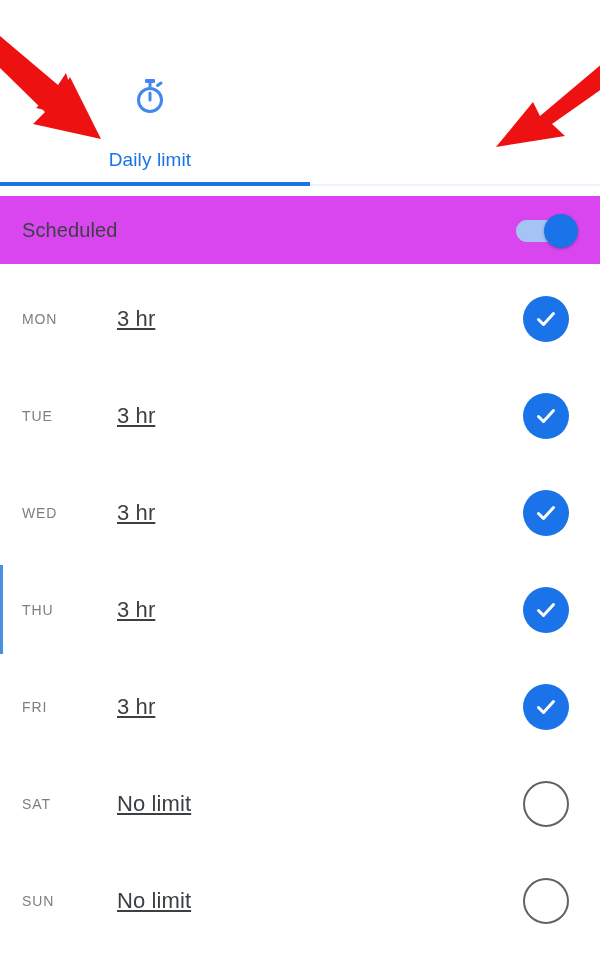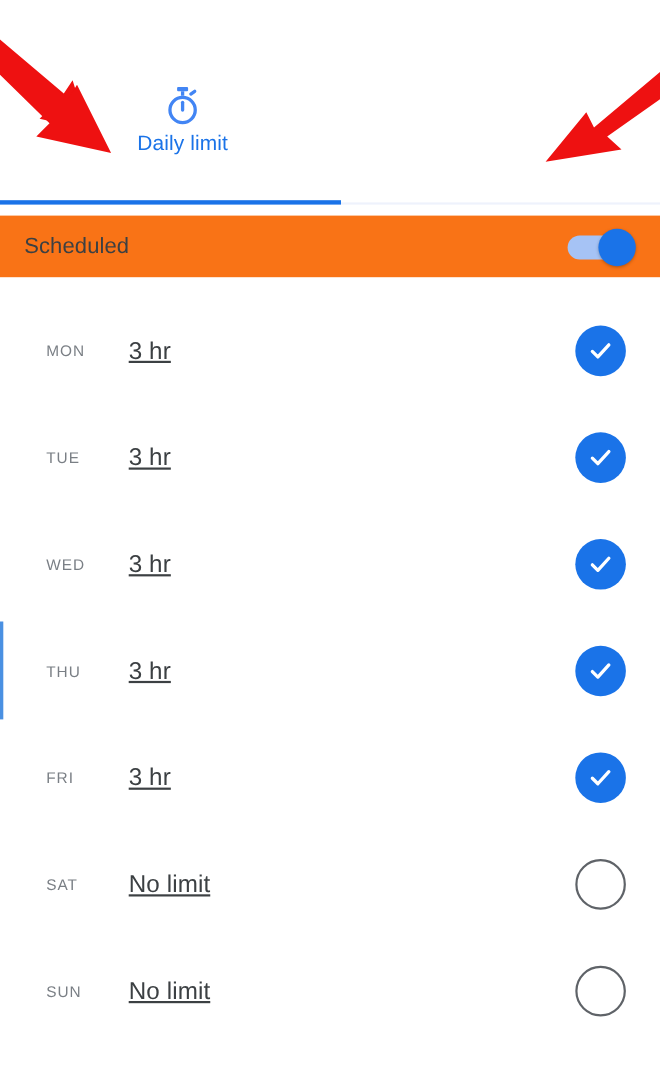--- a/index.html
+++ b/index.html
@@ -71,21 +71,21 @@
     position: absolute;
     top: 0;
     width: 300px;
     height: 124px;
     display: flex;
     flex-direction: column;
     align-items: center;
     justify-content: flex-start;
     cursor: pointer;
   }
-  .tab-daily { left: 16px; }
+  .tab-daily { left: 0; gap: 29px; }
   .tab-bed   { left: 300px; }
   .tab-icon {
     margin-top: 12px;
     height: 44px;
     display: flex;
     align-items: center;
     justify-content: center;
   }
   .tab-label {
     margin-top: 2px;
@@ -111,22 +111,22 @@
     height: 2px;
     background: #eef2fc;
   }
 
   
   .scheduled-row {
     position: absolute;
     left: 0;
     top: 196px;
     width: 600px;
-    height: 56px;
-    background: #f97316;
+    height: 68px;
+    background: #d946ef;
     display: flex;
     align-items: center;
     cursor: pointer;
   }
   .scheduled-label {
     position: absolute;
     left: 22px;
     font-size: 20px;
     color: #3c4043;
     letter-spacing: 0.1px;
@@ -170,21 +170,20 @@
   }
   .day-abbr {
     position: absolute;
     left: 22px;
     top: 50%;
     transform: translateY(-50%);
     font-size: 14px;
     letter-spacing: 0.9px;
     color: #7a7f85;
     text-transform: uppercase;
-    margin-left: 20px;
   }
   .day-value {
     position: absolute;
     left: 117px;
     top: 50%;
     transform: translateY(-50%);
     font-size: 22px;
     color: #3c4043;
     letter-spacing: 0.1px;
     text-decoration: underline;

